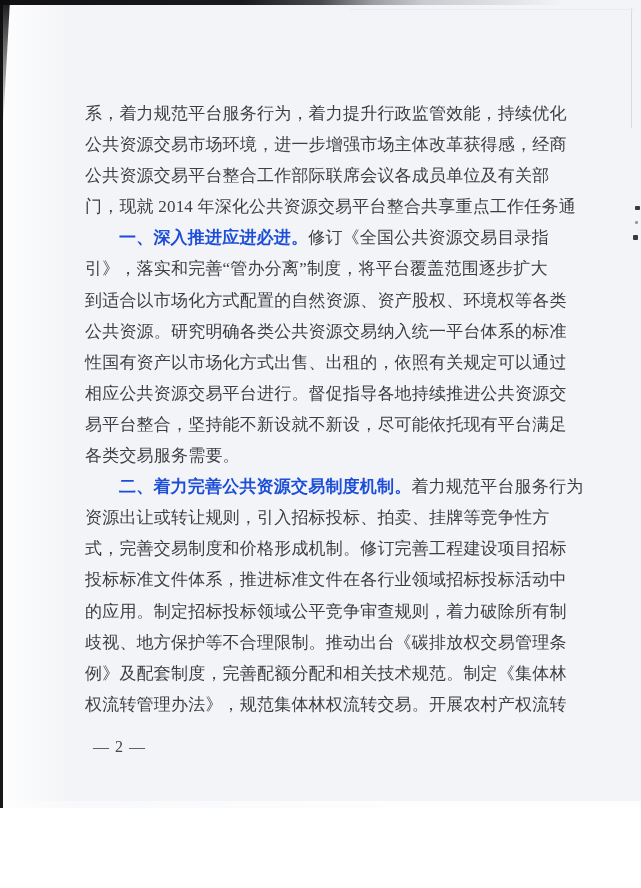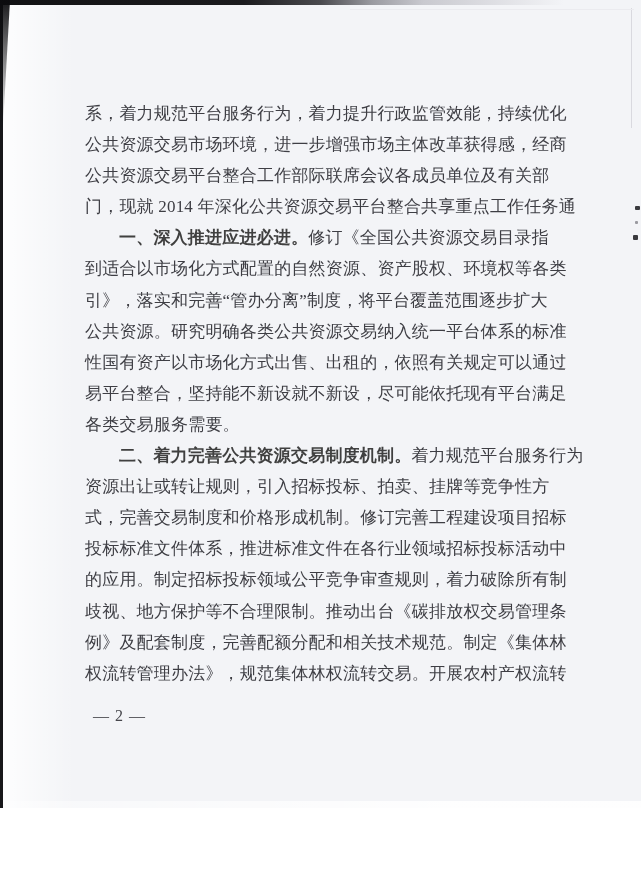--- a/index.html
+++ b/index.html
@@ -54,21 +54,21 @@
   
   .content{
     position:absolute;left:85px;top:98px;width:482px;
     color:var(--text-color);
   }
   .line{
     font-size:17px;line-height:31.1px;height:31.1px;
     white-space:nowrap;letter-spacing:.2px;
   }
   .line.indent{padding-left:34px;}
-  .lead{font-weight:700;color:#404040;font-family:"Liberation Sans","DejaVu Sans",sans-serif;}
+  .lead{font-weight:700;color:#1d4ed8;font-family:"Liberation Sans","DejaVu Sans",sans-serif;}
   .page-number{
     font-size:16px;line-height:31.1px;height:31.1px;
     margin-top:11px;padding-left:8px;color:#46464c;letter-spacing:1px;
     white-space:nowrap;
   }
 </style>
 </head>
 <body>
 
 <div class="scan">
@@ -82,24 +82,25 @@
       <div class="line">系，着力规范平台服务行为，着力提升行政监管效能，持续优化</div>
       <div class="line">公共资源交易市场环境，进一步增强市场主体改革获得感，经商</div>
       <div class="line">公共资源交易平台整合工作部际联席会议各成员单位及有关部</div>
       <div class="line">门，现就 2014 年深化公共资源交易平台整合共享重点工作任务通</div>
     </div>
 
     <div>
       <div class="line indent">
         <span class="lead">一、深入推进应进必进。</span><span>修订《全国公共资源交易目录指</span>
       </div>
+      <div class="line">引》，落实和完善“管办分离”制度，将平台覆盖范围逐步扩大</div>
       <div class="line">到适合以市场化方式配置的自然资源、资产股权、环境权等各类</div>
-      <div class="line">引》，落实和完善“管办分离”制度，将平台覆盖范围逐步扩大</div>
       <div class="line">公共资源。研究明确各类公共资源交易纳入统一平台体系的标准</div>
       <div class="line">性国有资产以市场化方式出售、出租的，依照有关规定可以通过</div>
+      <div class="line">相应公共资源交易平台进行。督促指导各地持续推进公共资源交</div>
       <div class="line">易平台整合，坚持能不新设就不新设，尽可能依托现有平台满足</div>
       <div class="line end">各类交易服务需要。</div>
     </div>
 
     <div>
       <div class="line indent">
         <span class="lead">二、着力完善公共资源交易制度机制。</span><span>着力规范平台服务行为</span>
       </div>
       <div class="line">资源出让或转让规则，引入招标投标、拍卖、挂牌等竞争性方</div>
       <div class="line">式，完善交易制度和价格形成机制。修订完善工程建设项目招标</div>

